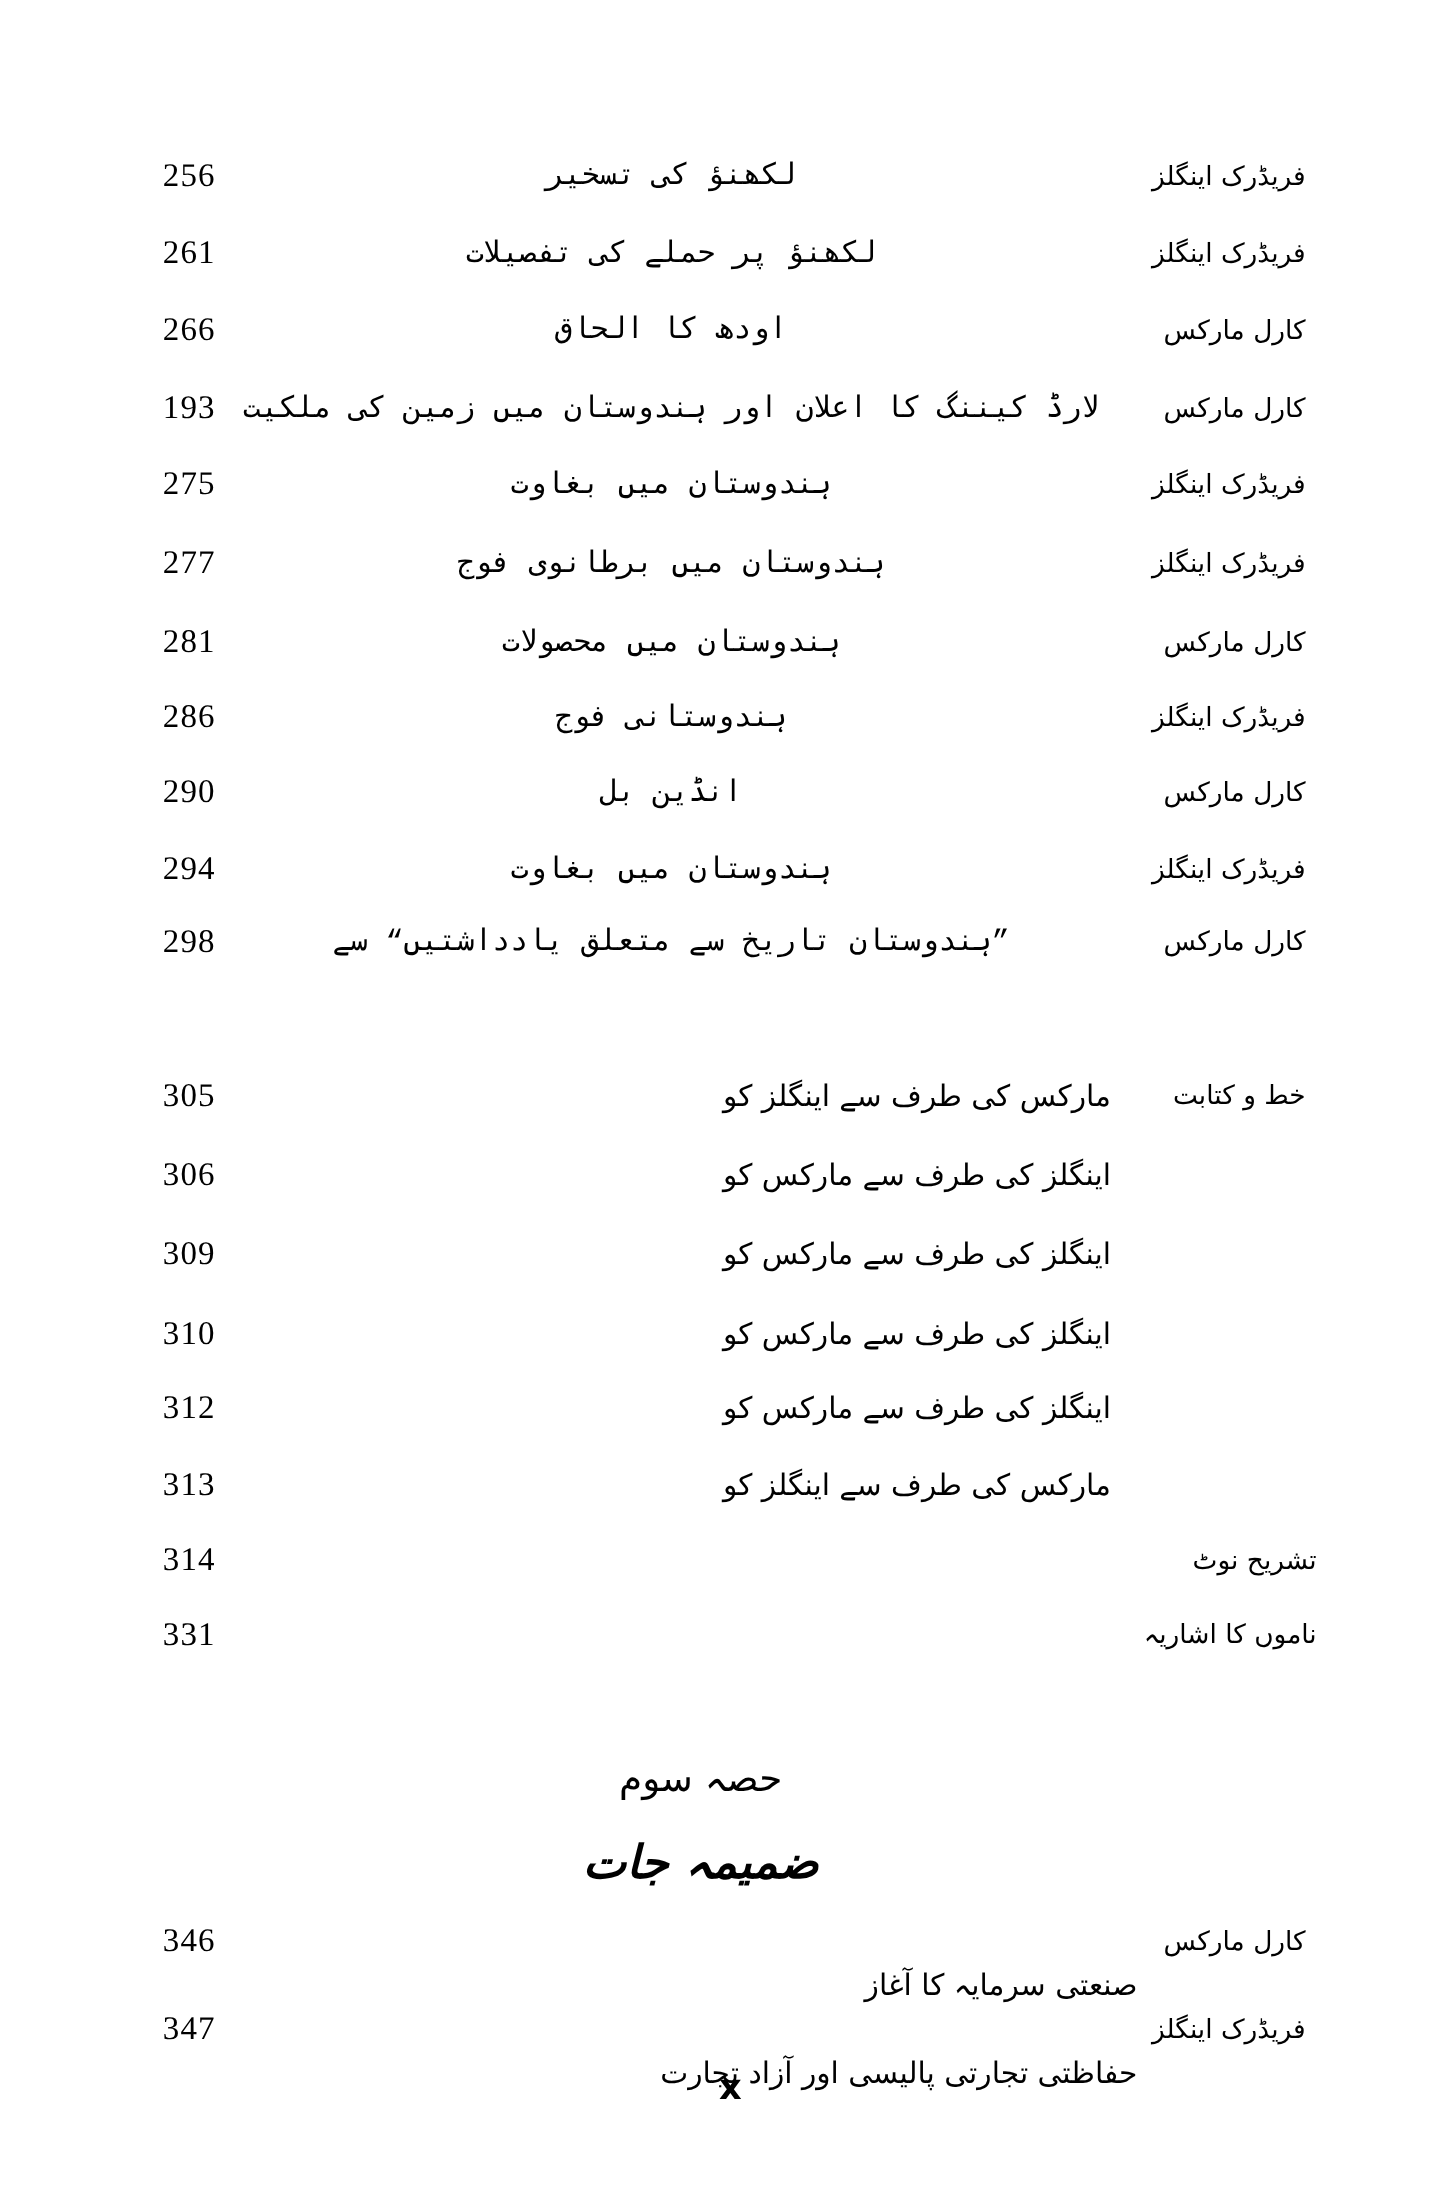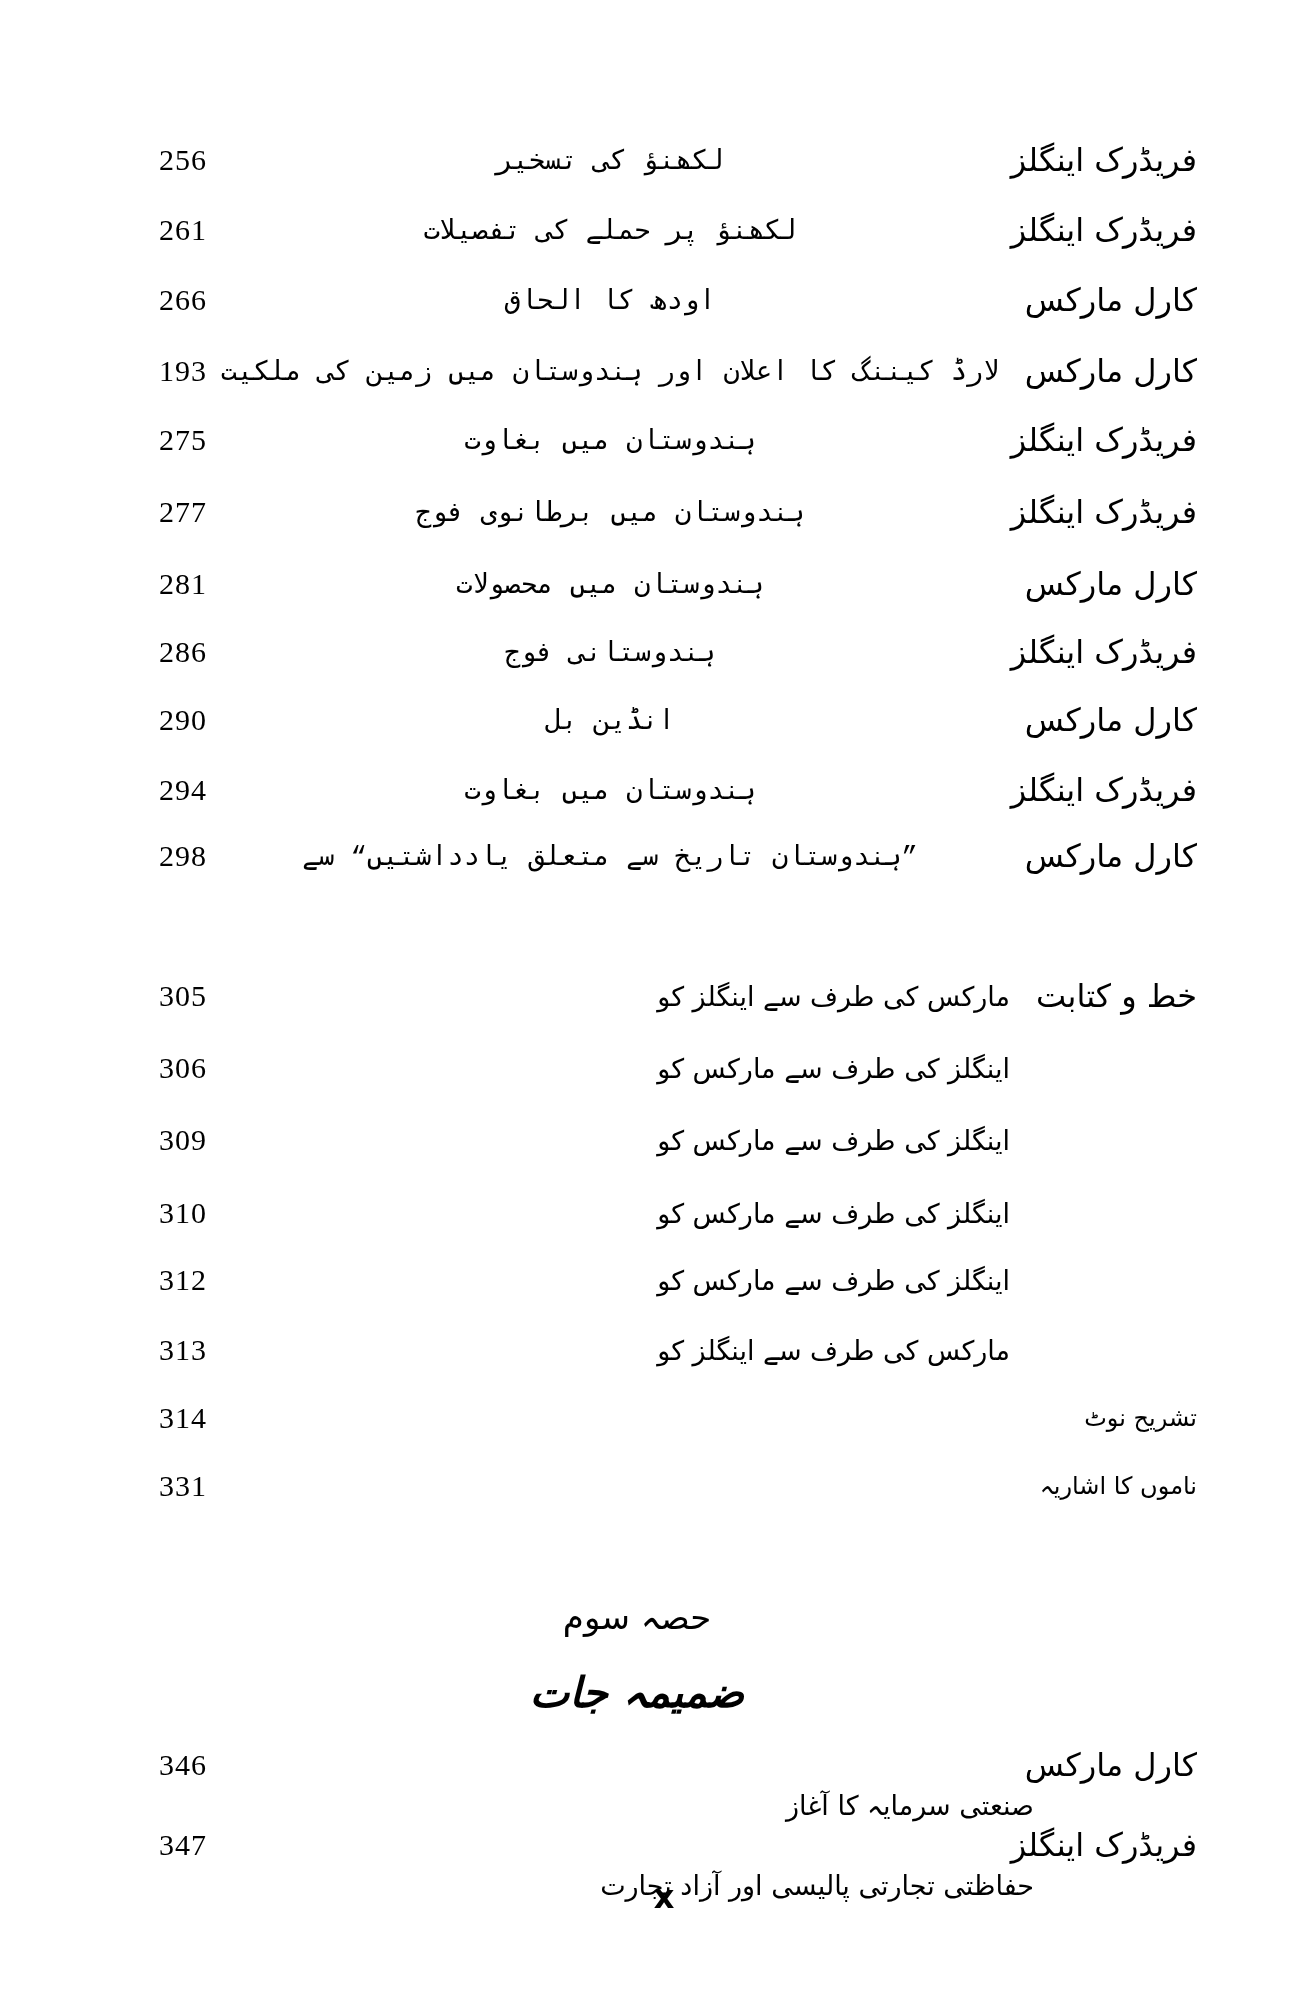--- a/index.html
+++ b/index.html
@@ -10,26 +10,26 @@
     background:#ffffff;
     color:#000;
     font-family:"DejaVu Sans",sans-serif;
     overflow:hidden;
   }
   .row{position:absolute;left:0;right:0;height:60px;}
   .num{
     position:absolute;left:148px;width:70px;top:50%;
     transform:translateY(-50%);
     font-family:"Liberation Serif",serif;
-    font-size:30px;text-align:center;letter-spacing:1px;
+    font-size:30px;text-align:left;letter-spacing:1px;
   }
   .author{
-    position:absolute;right:117px;top:50%;
+    position:absolute;right:127px;top:50%;
     transform:translateY(-50%);
-    direction:rtl;font-size:32px;white-space:nowrap;
+    direction:rtl;font-size:24px;white-space:nowrap;
   }
   .title-center{
     position:absolute;left:180px;width:860px;top:50%;
     transform:translateY(-50%);
     direction:rtl;text-align:center;font-size:27px;white-space:nowrap;font-family:Liberation Mono, monospace;
   }
   .title-right{
     position:absolute;right:304px;top:50%;
     transform:translateY(-50%);
     direction:rtl;font-size:27px;white-space:nowrap;

